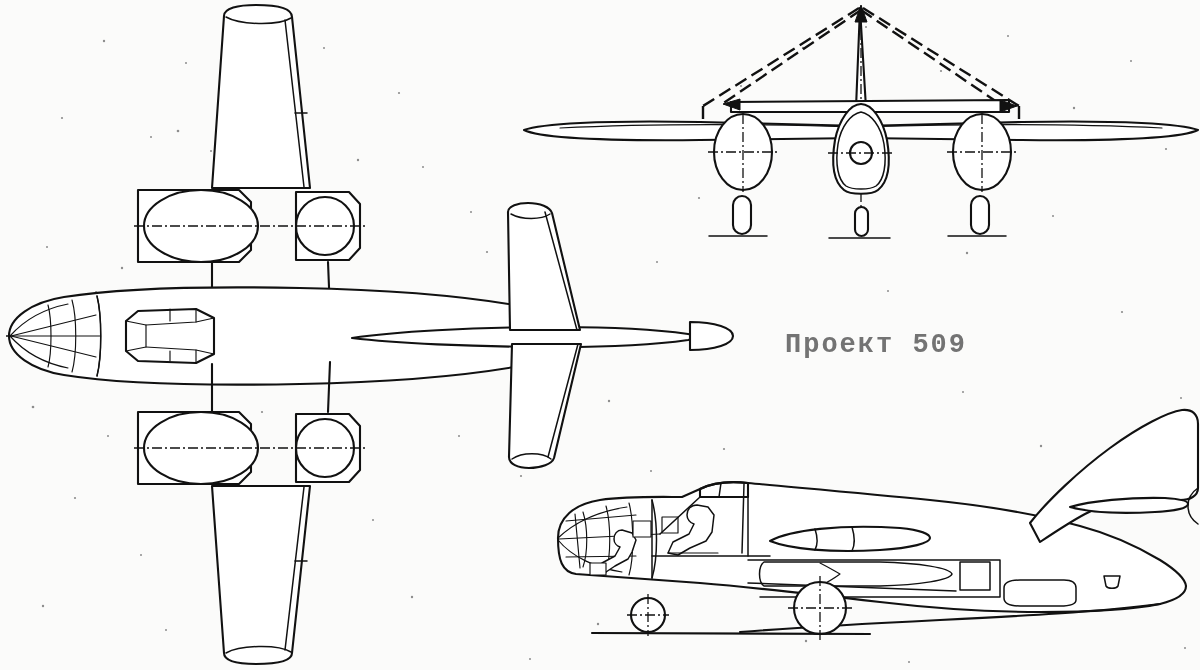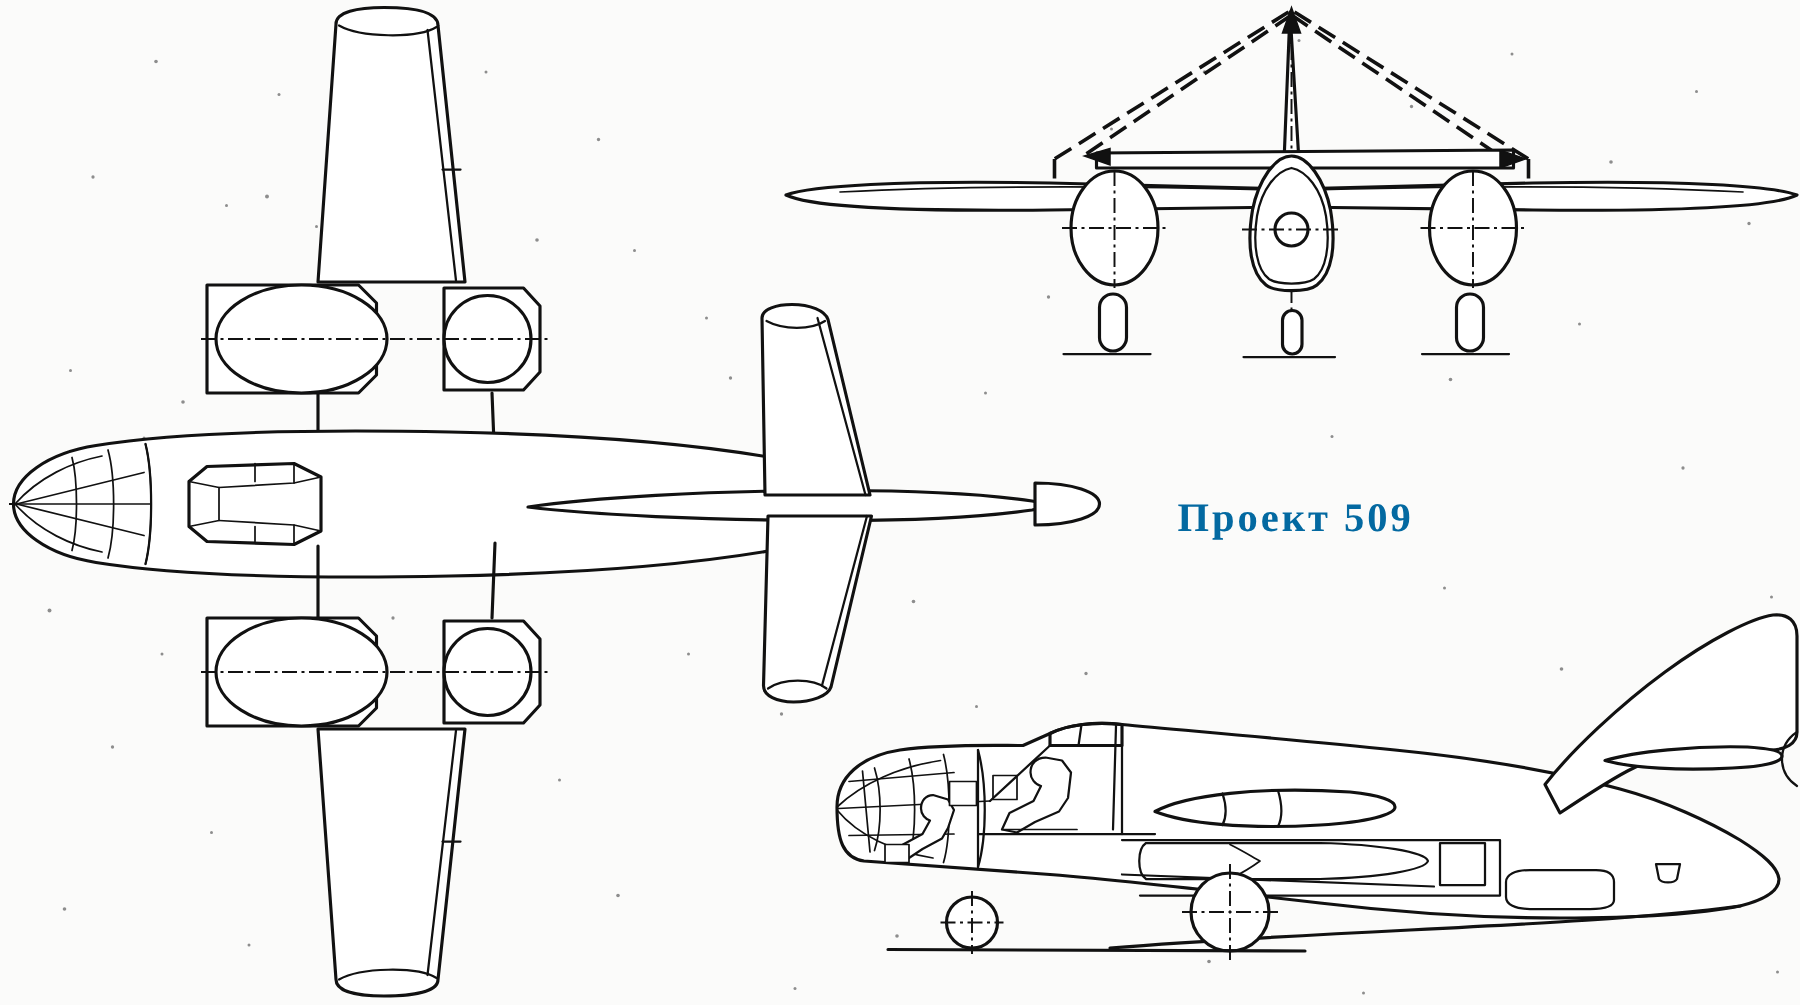--- a/index.html
+++ b/index.html
@@ -4,24 +4,24 @@
 <style>
   html,body{margin:0;padding:0;background:#ffffff;}
   body{
     width:1200px;height:670px;overflow:hidden;position:relative;
     font-family:"Liberation Sans", sans-serif;
     background:#fbfbfa;
   }
   #sheet{position:absolute;inset:0;width:1200px;height:670px;}
   .caption{
     position:absolute;
-    font-family:Liberation Serif, serif;
+    font-family:Liberation Mono, monospace;
     font-weight:700;
     letter-spacing:2px;
-    color:#0369a1;
+    color:#737373;
     white-space:pre;
   }
   svg{display:block;}
   .ln{fill:none;stroke:#111;stroke-width:2.1;stroke-linejoin:round;stroke-linecap:round;}
   .ln-thin{fill:none;stroke:#111;stroke-width:1.5;stroke-linejoin:round;stroke-linecap:round;}
   .ln-hair{fill:none;stroke:#111;stroke-width:1.15;stroke-linejoin:round;stroke-linecap:round;}
   .fillw{fill:#ffffff;}
   .center{fill:none;stroke:#111;stroke-width:1.4;stroke-dasharray:16 4 2 4;}
   .center-s{fill:none;stroke:#111;stroke-width:1.3;stroke-dasharray:10 3 2 3;}
   .dash{fill:none;stroke:#111;stroke-width:2.4;stroke-dasharray:13 6;stroke-linecap:butt;}

